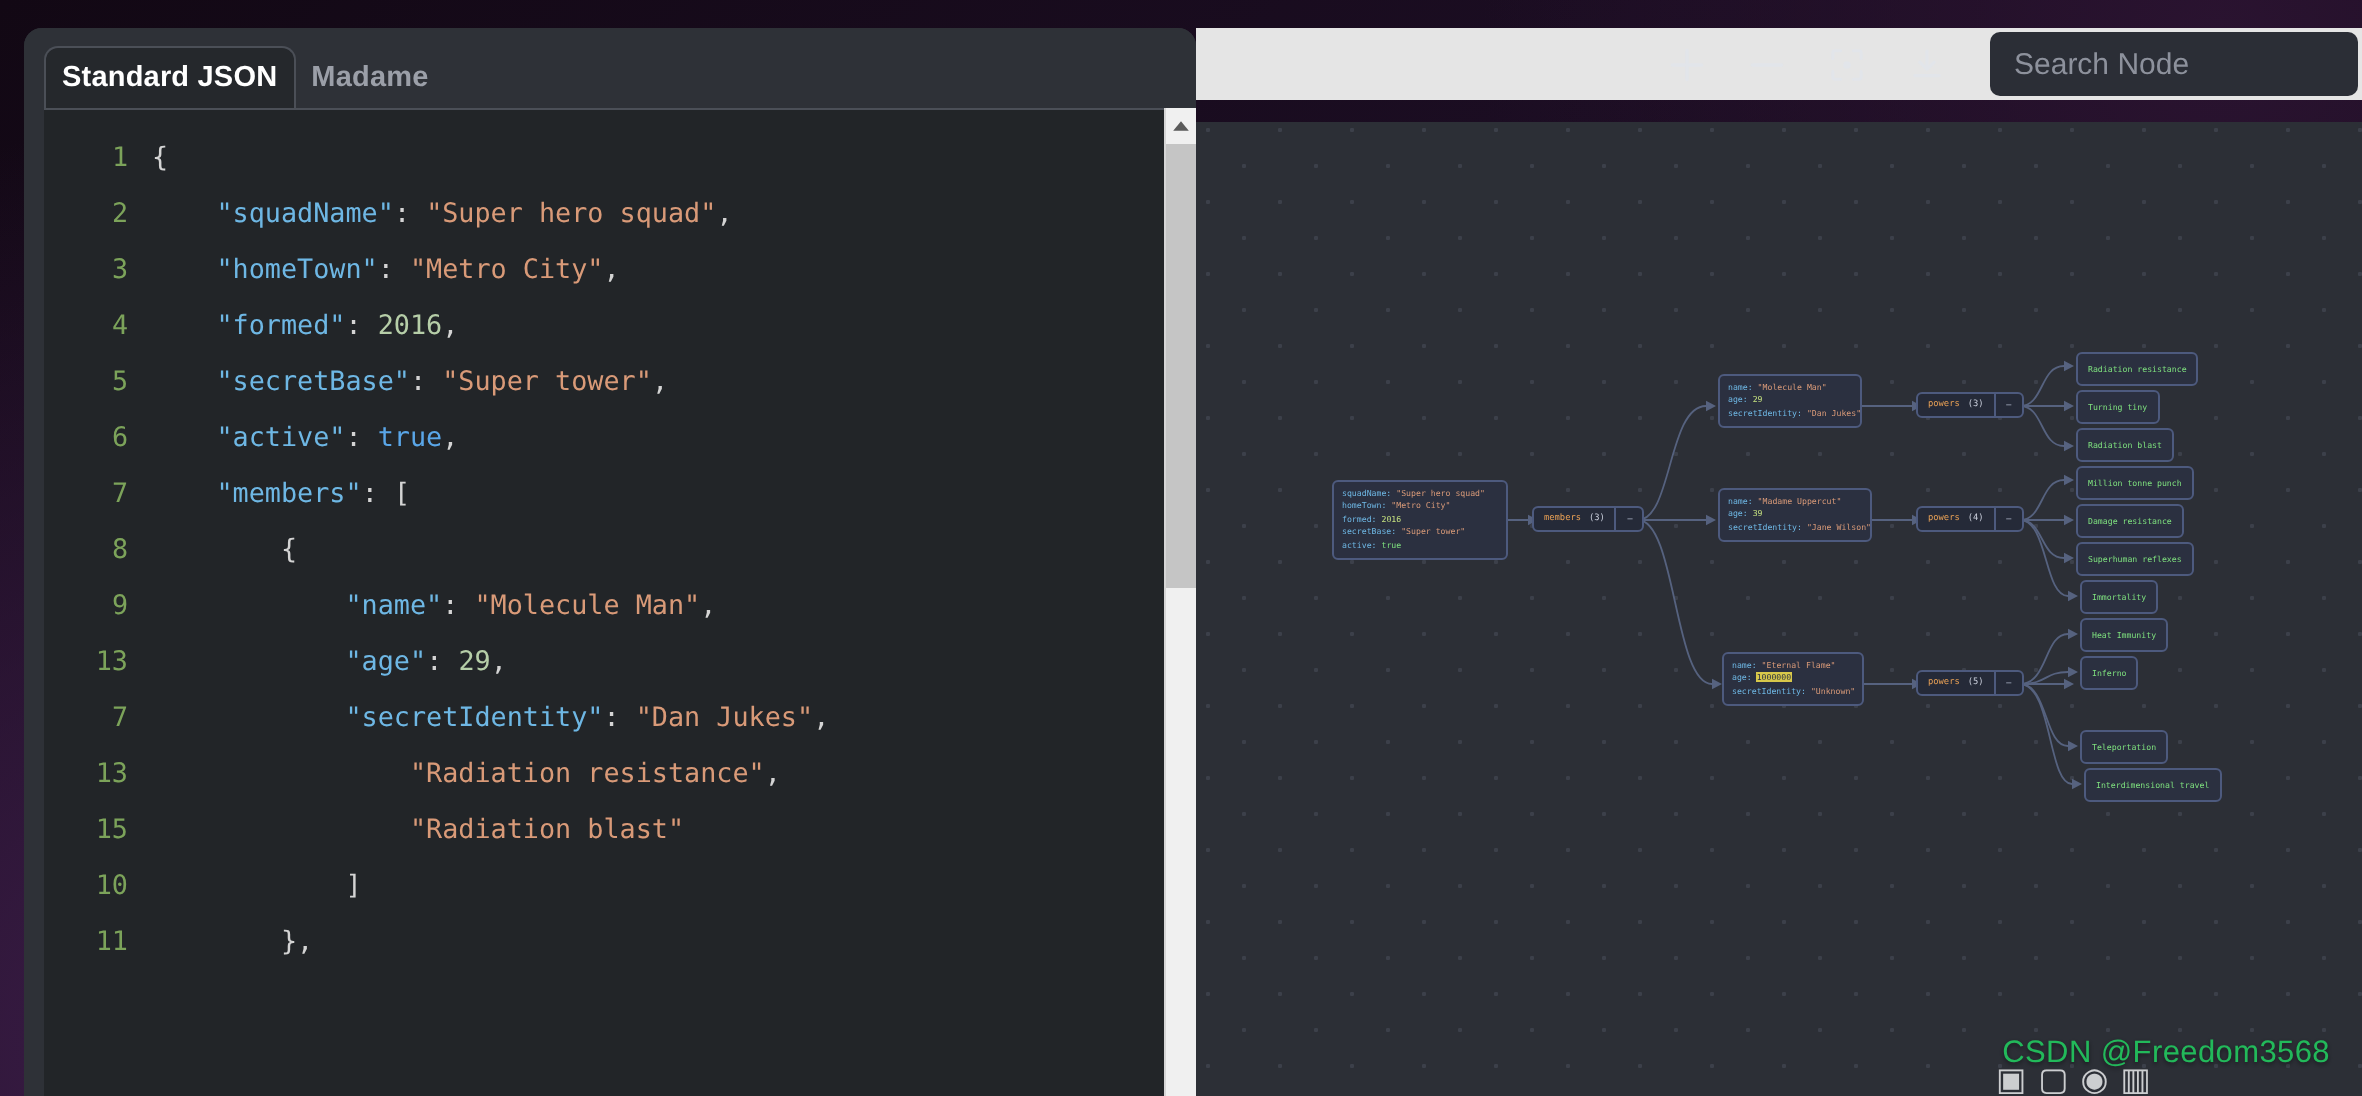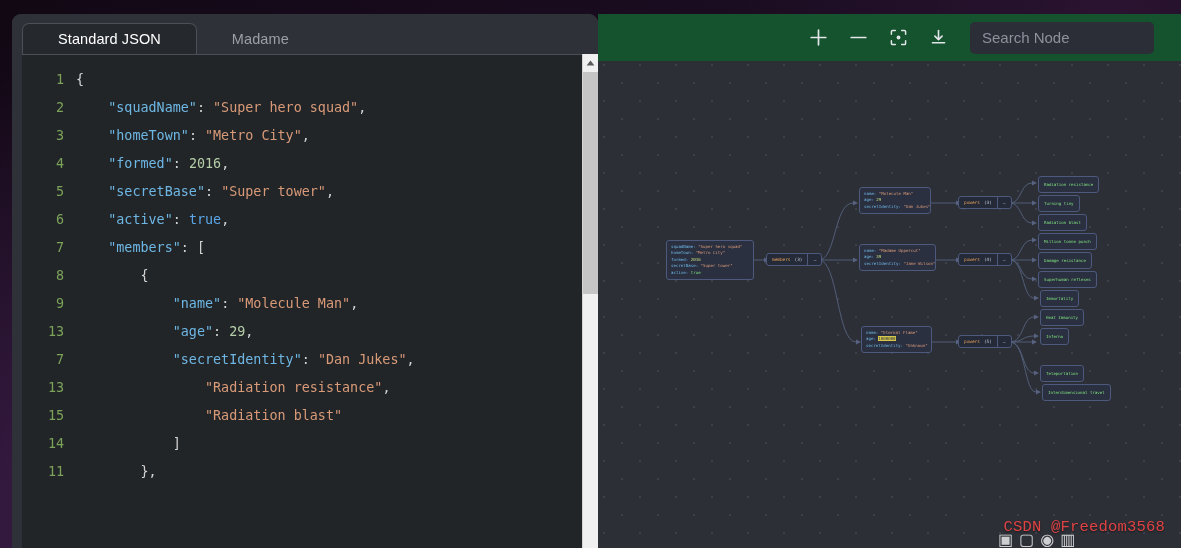--- a/index.html
+++ b/index.html
@@ -36,24 +36,24 @@
   #tabbar {
     position: relative;
     height: 40px;
     background: #2e3137;
     padding-left: 10px;
     display: flex;
     align-items: flex-end;
   }
   .tab {
     height: 31px;
-    padding: 0 35px;
+    padding: 0 8px;
     display: flex; align-items: center;
     font-size: 14.5px;
-    font-weight: normal;
+    font-weight: bold;
     color: #9b9fa8;
     cursor: pointer;
     border-radius: 7px 7px 0 0;
     letter-spacing: .1px;
     white-space: nowrap;
   }
   .tab.active {
     background: #25282c;
     color: #ffffff;
     border: 1px solid #4b4f57;
@@ -115,26 +115,26 @@
 
   
   #right-panel {
     position: absolute;
     left: 598px; top: 14px;
     width: 583px; height: 534px;
     overflow: hidden;
   }
   #graph-toolbar {
     position: relative;
-    height: 47px;
-    background: #14532d;
+    height: 36px;
+    background: #e5e5e5;
     display: flex;
     align-items: center;
     justify-content: flex-end;
-    padding-right: 27px;
+    padding-right: 2px;
     gap: 0;
   }
   .tb-btn {
     width: 40px; height: 34px;
     display: flex; align-items: center; justify-content: center;
     color: #dfe2e8;
     cursor: pointer;
   }
   .tb-btn svg { display: block; }
   #search-box {
@@ -225,23 +225,23 @@
     display: flex; align-items: center;
     color: #9aa2b5;
     font-size: 5px;
     cursor: pointer;
   }
 
   
   #watermark {
     position: absolute;
     right: 16px; bottom: 12px;
-    color: #ef4444;
+    color: #22c55e;
     font-size: 15.5px;
-    font-family: Liberation Mono, monospace;
+    font-family: Liberation Sans, sans-serif;
     opacity: .92;
     letter-spacing: .2px;
     text-shadow: 0 1px 2px rgba(0,0,0,.5);
   }
   #taskbar-peek {
     position: absolute;
     left: 998px; bottom: -4px;
     width: 150px; height: 22px;
     opacity: .85;
     color: #e9eaec;
@@ -271,21 +271,21 @@
           <div class="cline"><span class="gutter">4</span><span class="ctext">    <span class="k-key">"formed"</span><span class="k-punc">: </span><span class="k-num">2016</span><span class="k-punc">,</span></span></div>
           <div class="cline"><span class="gutter">5</span><span class="ctext">    <span class="k-key">"secretBase"</span><span class="k-punc">: </span><span class="k-str">"Super tower"</span><span class="k-punc">,</span></span></div>
           <div class="cline"><span class="gutter">6</span><span class="ctext">    <span class="k-key">"active"</span><span class="k-punc">: </span><span class="k-bool">true</span><span class="k-punc">,</span></span></div>
           <div class="cline"><span class="gutter">7</span><span class="ctext">    <span class="k-key">"members"</span><span class="k-punc">: </span><span class="k-punc">[</span></span></div>
           <div class="cline"><span class="gutter">8</span><span class="ctext">        <span class="k-punc">{</span></span></div>
           <div class="cline"><span class="gutter">9</span><span class="ctext">            <span class="k-key">"name"</span><span class="k-punc">: </span><span class="k-str">"Molecule Man"</span><span class="k-punc">,</span></span></div>
           <div class="cline"><span class="gutter">13</span><span class="ctext">            <span class="k-key">"age"</span><span class="k-punc">: </span><span class="k-num">29</span><span class="k-punc">,</span></span></div>
           <div class="cline"><span class="gutter">7</span><span class="ctext">            <span class="k-key">"secretIdentity"</span><span class="k-punc">: </span><span class="k-str">"Dan Jukes"</span><span class="k-punc">,</span></span></div>
           <div class="cline"><span class="gutter">13</span><span class="ctext">                <span class="k-str">"Radiation resistance"</span><span class="k-punc">,</span></span></div>
           <div class="cline"><span class="gutter">15</span><span class="ctext">                <span class="k-str">"Radiation blast"</span></span></div>
-          <div class="cline"><span class="gutter">14</span><span class="ctext">            <span class="k-punc">]</span></span></div>
+          <div class="cline"><span class="gutter">10</span><span class="ctext">            <span class="k-punc">]</span></span></div>
           <div class="cline"><span class="gutter">11</span><span class="ctext">        <span class="k-punc">},</span></span></div>
         </div>
     </div>
 
     <div id="vscroll">
       <div class="sb-arrow">
         <svg width="9" height="6" viewBox="0 0 9 6">
             <path d="M4.5 0.6 L8.4 5.4 L0.6 5.4 Z" fill="#5a5a5a"></path>
           </svg>
       </div>

